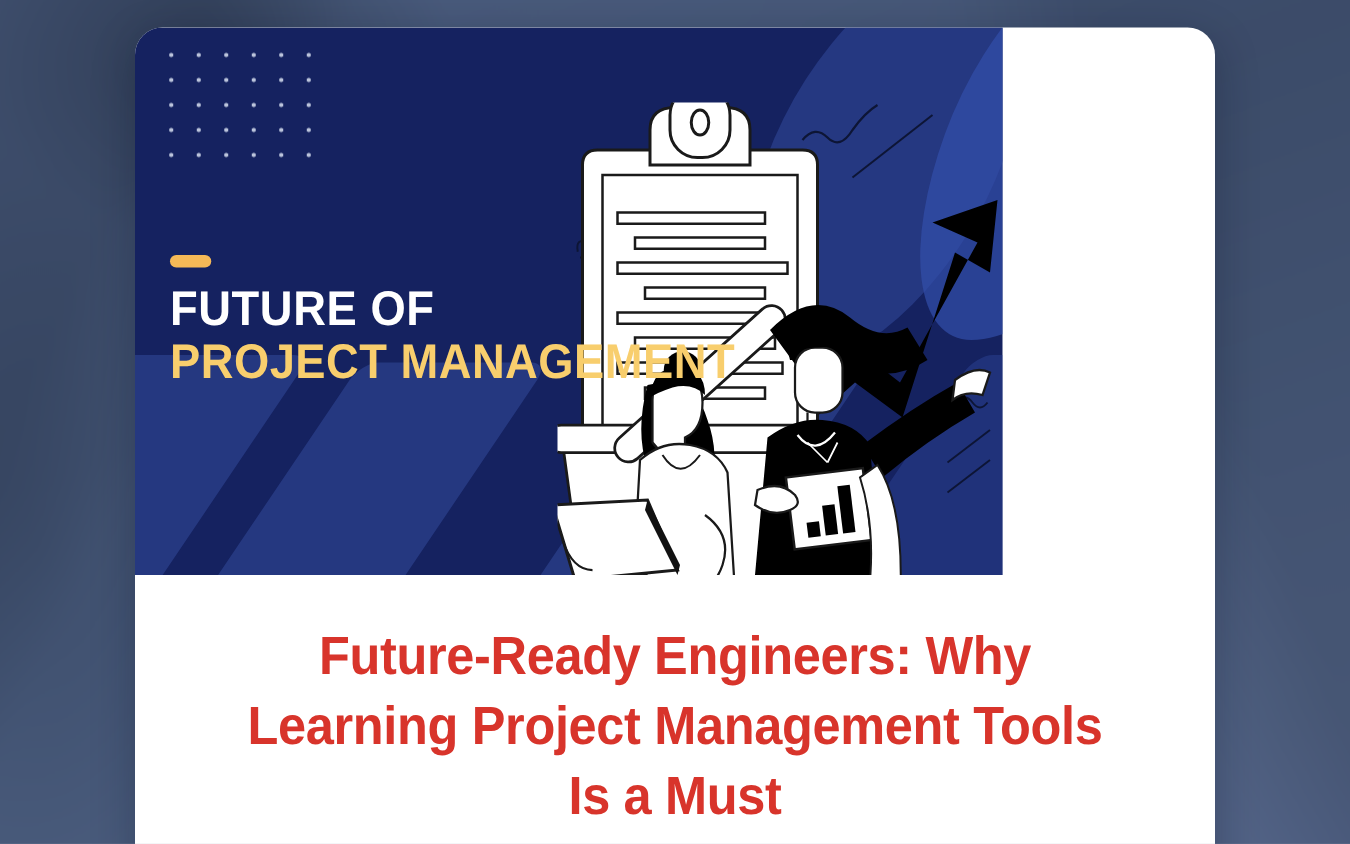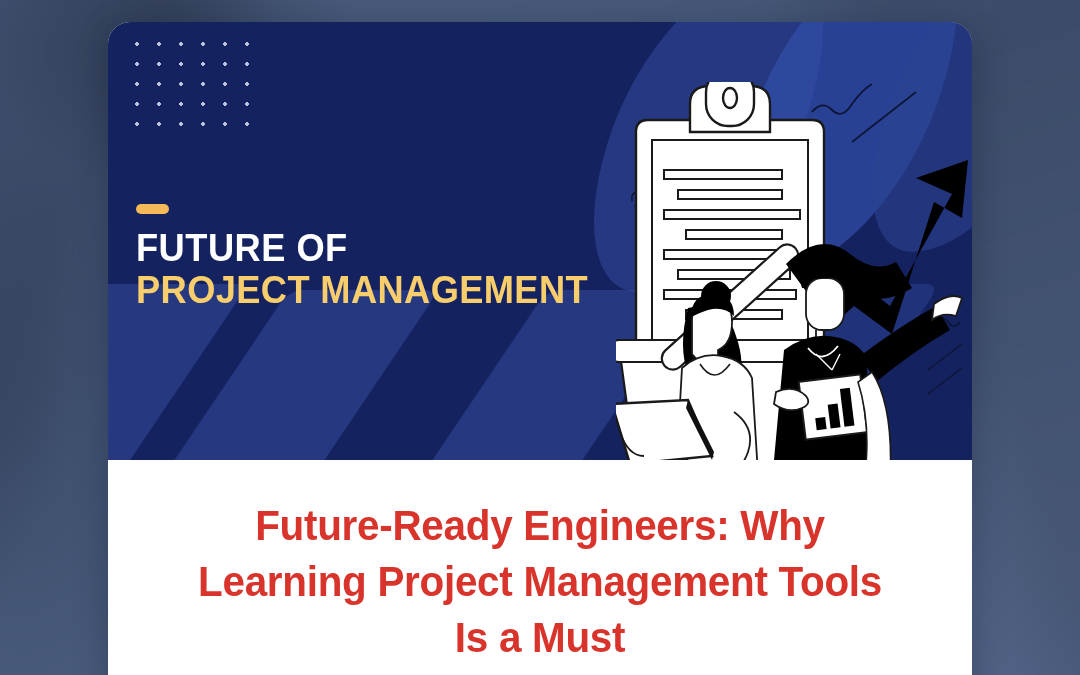--- a/index.html
+++ b/index.html
@@ -48,21 +48,21 @@
     border-radius: 22px 22px 0 0;
     overflow: hidden;
     background: #ffffff;
     box-shadow: 0 10px 34px rgba(10,18,36,0.30);
   }
 
   
   #banner {
     position: absolute;
     left: 0; top: 0;
-    width: 864px;
+    width: 694px;
     height: 438px;
     background: #152260;
     overflow: hidden;
   }
   
   .band {
     position: absolute;
     background: rgba(62,90,178,0.40);
     transform: skewX(-34deg);
     border-radius: 14px;

